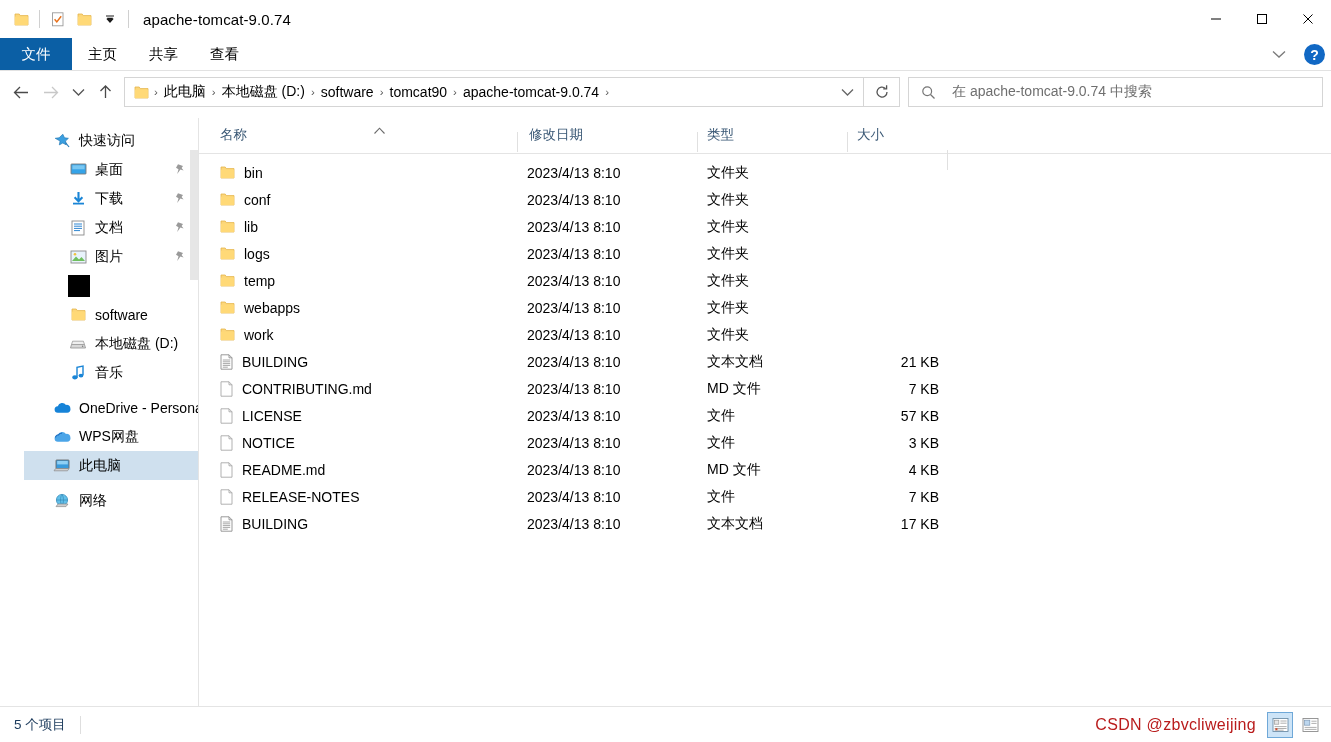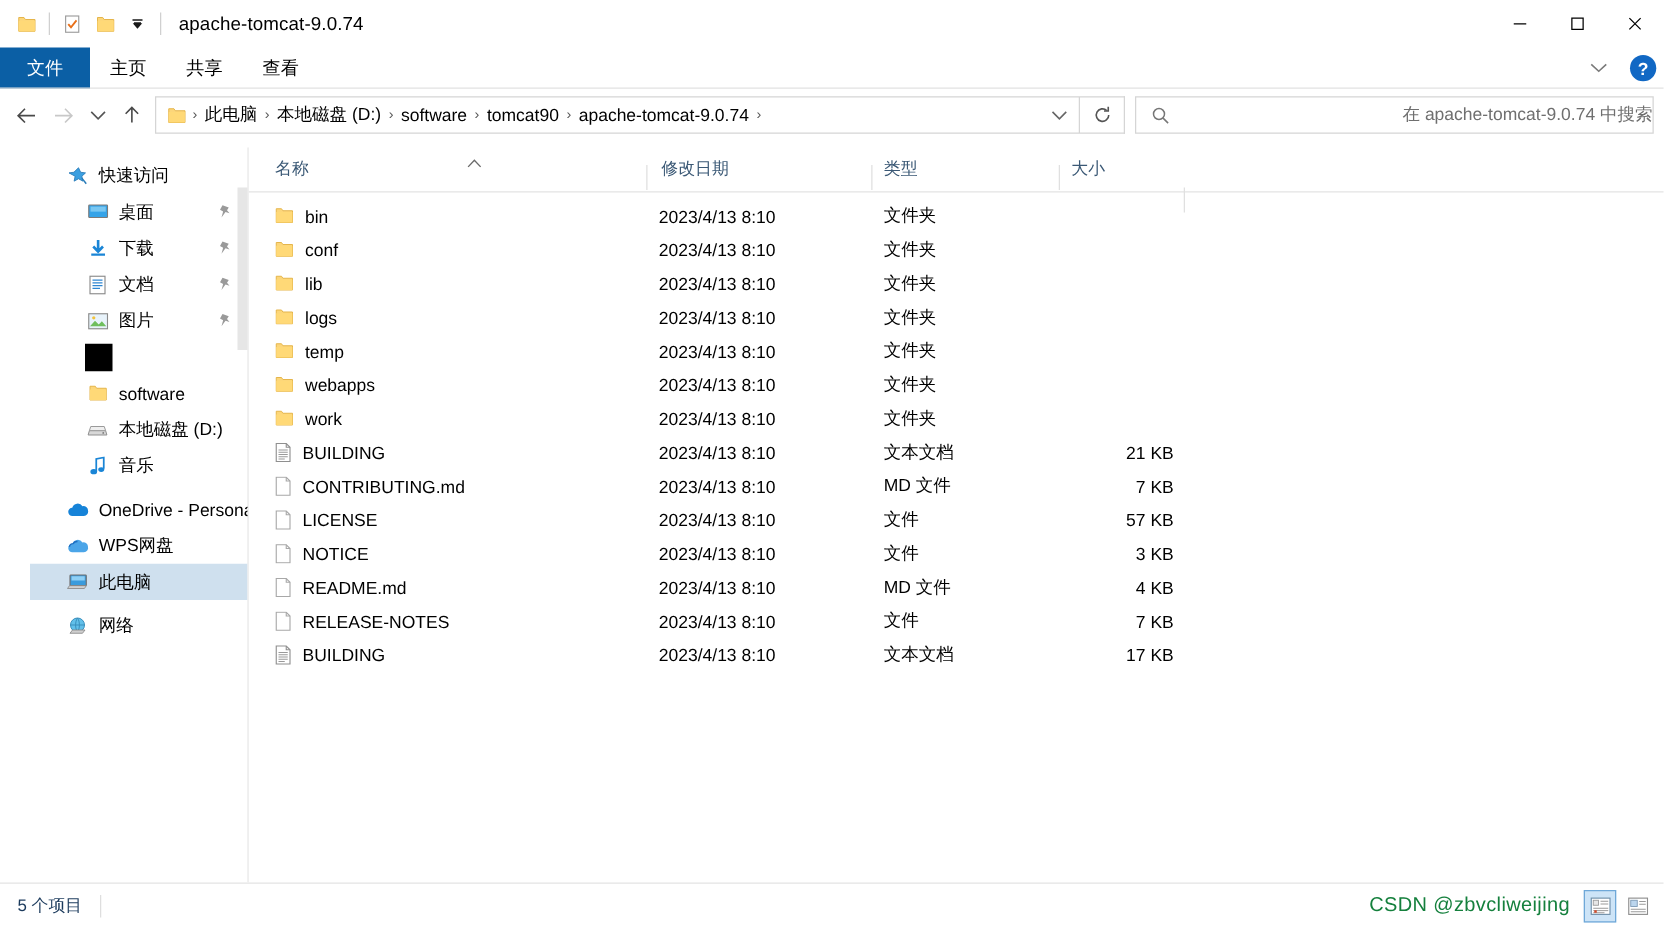--- a/index.html
+++ b/index.html
@@ -98,21 +98,21 @@
     justify-content:center; color:#666; font-size: 12px;
   }
   .refresh {
     width: 36px; height:30px; border:1px solid #d5d5d5; border-left:none;
     display:flex;align-items:center;justify-content:center;
     color:#555; font-size:16px; background:#fff;
   }
   .searchbox {
     flex:1; height:30px; margin-left: 8px;
     border:1px solid #d5d5d5; background:#fff;
-    display:flex; align-items:center; padding-left: 12px; gap:16px;justify-content:space-between;
+    display:flex; align-items:center; padding-left: 12px; gap:16px;
   }
   .search-ph { font-size:14px; color:#6f6f6f; }
 
   
   .main {
     position:absolute; left:0; top:118px; right:0; bottom:36px;
     display:flex;
   }
   .sidebar {
     width: 199px; height:100%;
@@ -184,21 +184,21 @@
     border-top:1px solid #e4e4e4;
     display:flex; align-items:center;
     background:#fff;
   }
   .status-text {
     font-size:13.5px; color:#1b3a5c; padding-left: 14px;
   }
   .status-sep { width:1px; height:18px; background:#dedede; margin-left:14px; }
   .watermark {
     position:absolute; right: 75px; bottom: 8px;
-    font-size:16px; color:#15803d; letter-spacing:0.3px;
+    font-size:16px; color:#b91c1c; letter-spacing:0.3px;
     white-space:nowrap;
   }
   .viewbtns {
     position:absolute; right: 8px; bottom: 4px;
     display:flex; gap: 4px; align-items:center;
   }
   .vbtn {
     width: 26px; height: 26px;
     display:flex; align-items:center; justify-content:center;
   }

